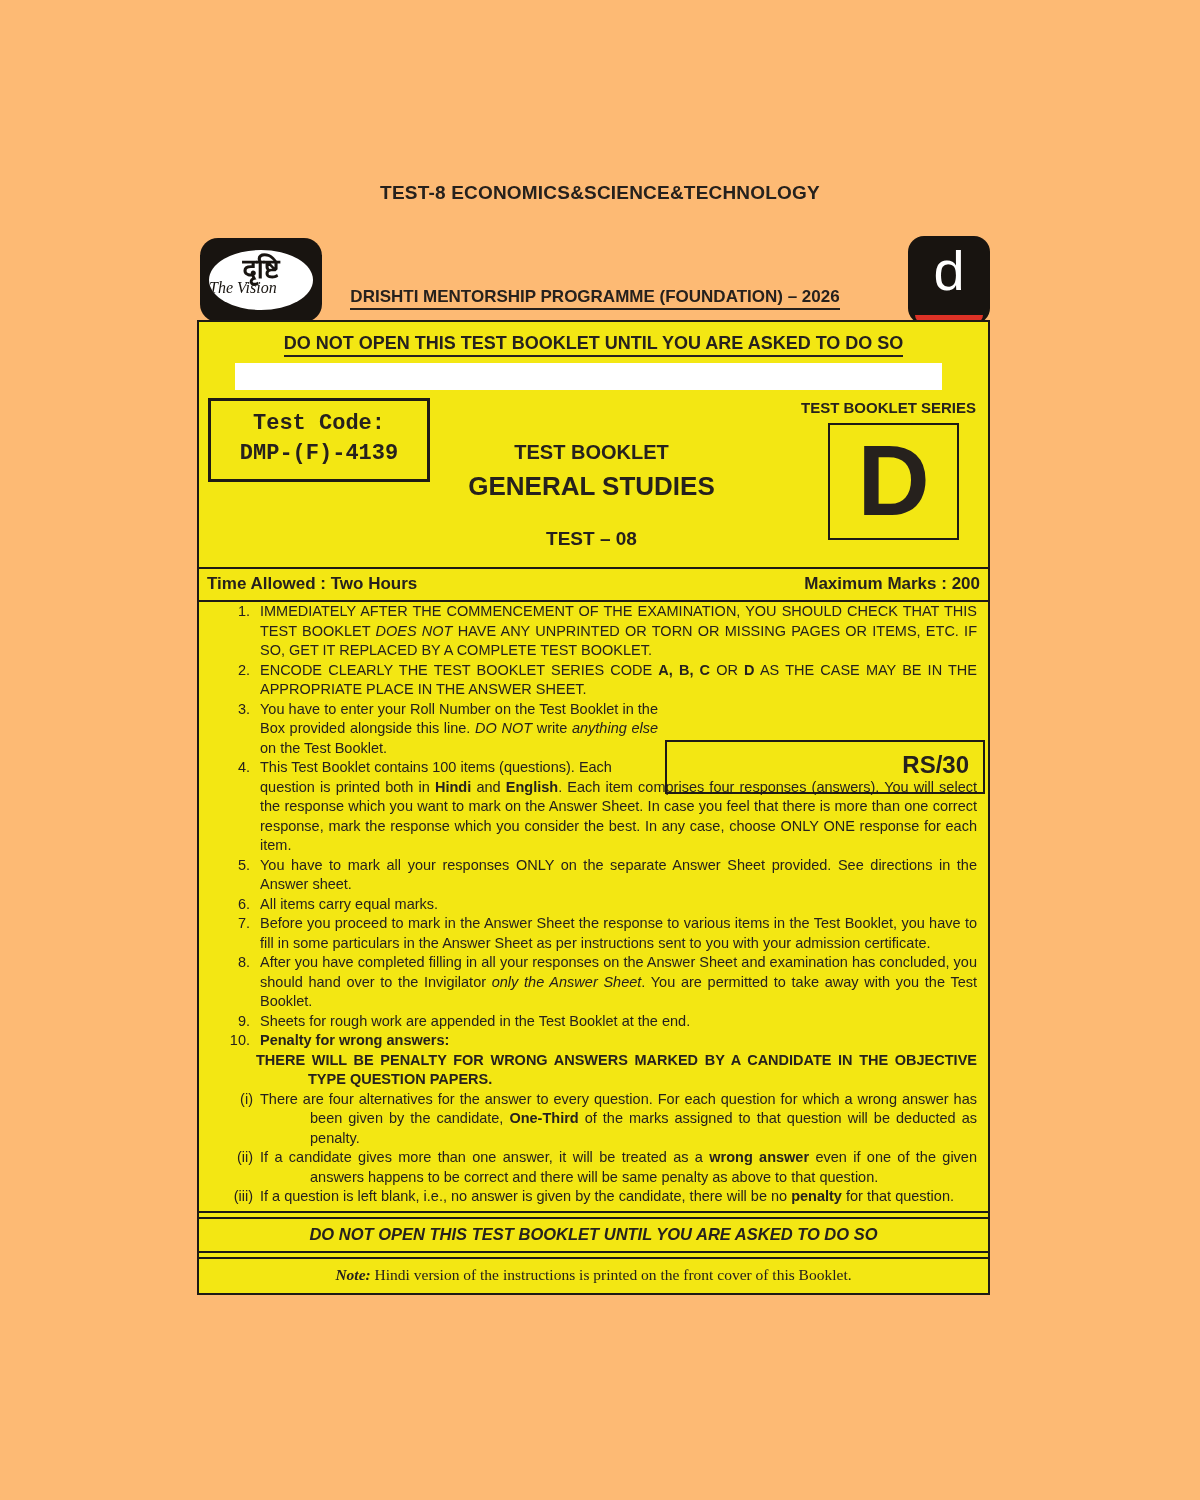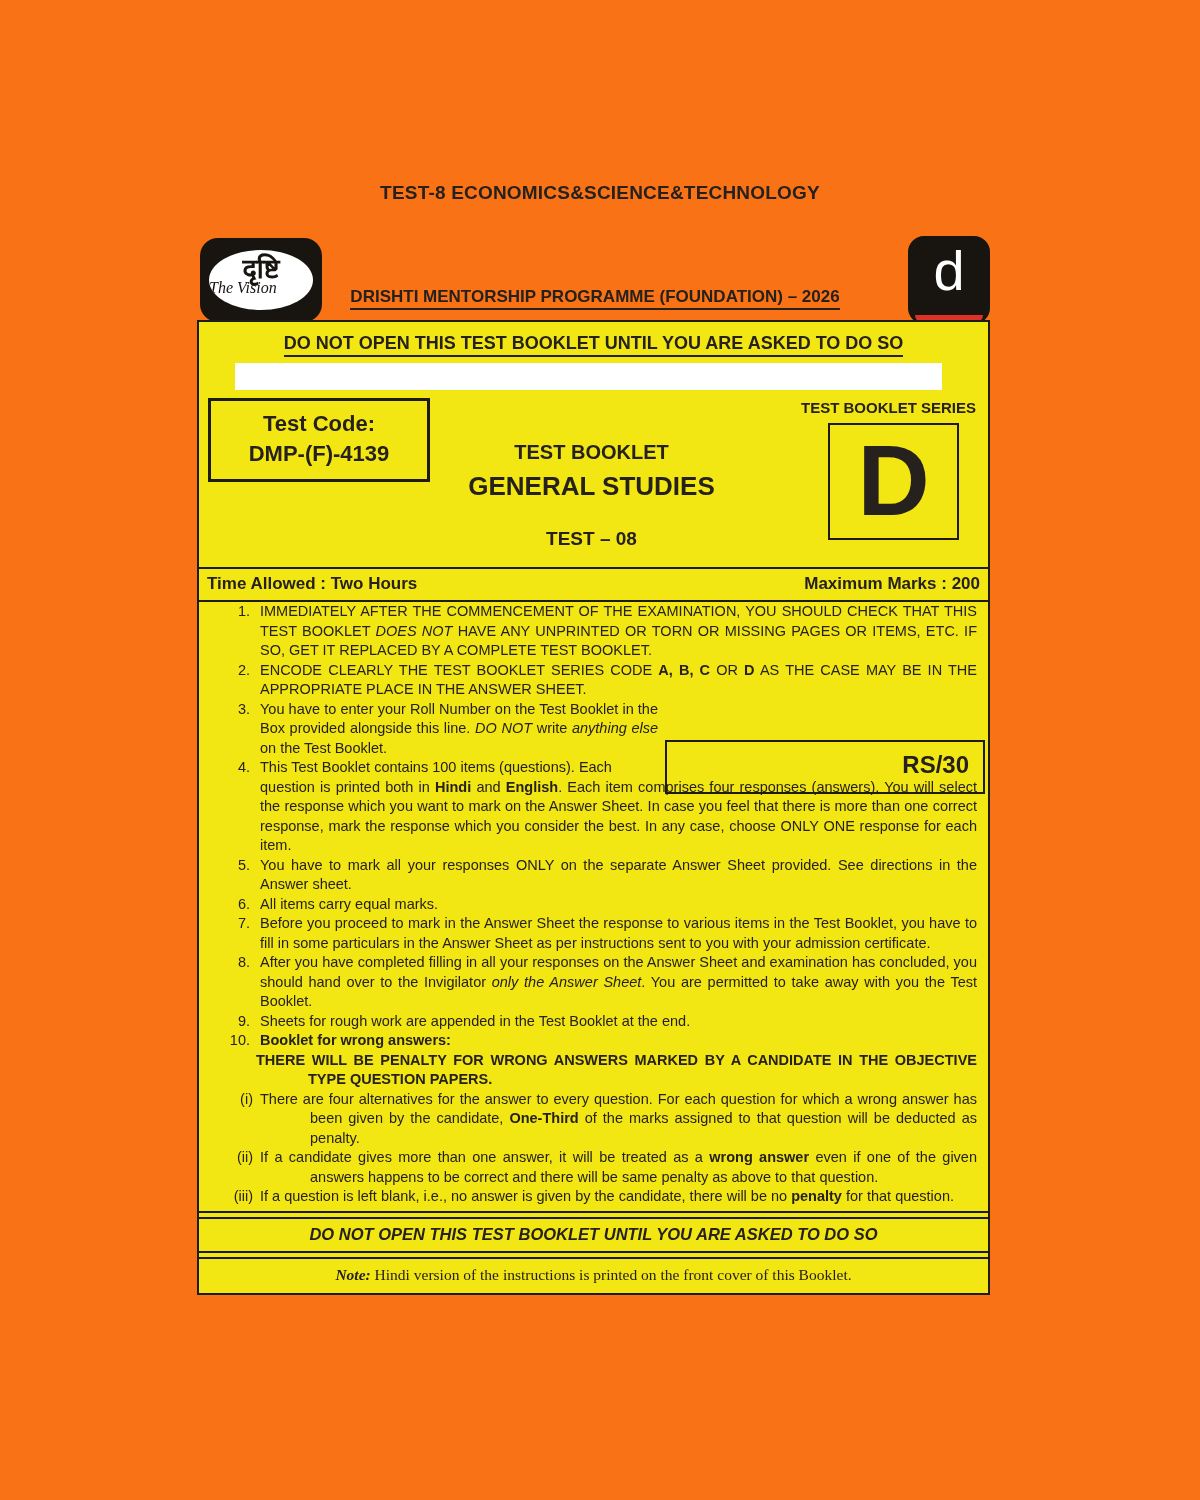--- a/index.html
+++ b/index.html
@@ -3,21 +3,21 @@
 <meta charset="utf-8">
 <style>
   html,body{margin:0;padding:0;}
   body{
     width:1200px;height:1500px;
     background:#F3E713;
     font-family:"Liberation Sans", sans-serif;
     color:#26211D;
     -webkit-font-smoothing:antialiased;
   }
-  .page{position:relative;width:1200px;height:1500px;background:#f97316;overflow:hidden;}
+  .page{position:relative;width:1200px;height:1500px;background:#fdba74;overflow:hidden;}
 
   .page-title{
     position:absolute;top:182px;left:0;width:1200px;
     text-align:center;font-size:19px;font-weight:bold;letter-spacing:.2px;
   }
 
   
   .drishti-logo{
     position:absolute;left:200px;top:238px;width:122px;height:84px;
     background:#181410;border-radius:18px;
@@ -48,21 +48,21 @@
     position:absolute;left:197px;top:320px;width:789px;
     border:2px solid #1E1A15;background:#F3E713;
   }
   .box-head{position:relative;height:245px;}
   .warn-top{padding-top:11px;text-align:center;font-size:18px;font-weight:bold;}
   .warn-top span{border-bottom:2px solid #26211D;padding-bottom:2px;}
   .white-bar{position:absolute;left:36px;top:41px;width:707px;height:27px;background:#FFFFFF;}
   .test-code-box{
     position:absolute;left:9px;top:76px;width:216px;height:70px;
     border:3px solid #1E1A15;text-align:center;font-weight:bold;font-size:22px;
-    padding-top:8px;line-height:30px;box-sizing:content-box;
+    padding-top:8px;line-height:30px;box-sizing:content-box;font-family:Liberation Mono, monospace;
   }
   .series-label{position:absolute;right:12px;top:77px;font-weight:bold;font-size:15px;}
   .d-box{
     position:absolute;right:29px;top:101px;width:127px;height:113px;
     border:2px solid #1E1A15;display:flex;align-items:center;justify-content:center;
   }
   .d-big{font-size:100px;font-weight:bold;line-height:1;transform:translateY(-2px);}
   .t-center{position:absolute;left:0;width:785px;text-align:center;font-weight:bold;}
   .t-booklet{top:119px;font-size:20px;}
   .t-gs{top:149px;font-size:26px;}
@@ -188,21 +188,21 @@
       <div class="item">
         <div class="num">8.</div>
         <div class="txt">After you have completed filling in all your responses on the Answer Sheet and examination has concluded, you should hand over to the Invigilator <i>only the Answer Sheet</i>. You are permitted to take away with you the Test Booklet.</div>
       </div>
       <div class="item">
         <div class="num">9.</div>
         <div class="txt">Sheets for rough work are appended in the Test Booklet at the end.</div>
       </div>
       <div class="item">
         <div class="num">10.</div>
-        <div class="txt"><b>Booklet for wrong answers:</b></div>
+        <div class="txt"><b>Penalty for wrong answers:</b></div>
       </div>
 
       <div class="penalty-para">THERE WILL BE PENALTY FOR WRONG ANSWERS MARKED BY A CANDIDATE IN THE OBJECTIVE TYPE QUESTION PAPERS.</div>
 
       <div class="sub">
         <div class="num">(i)</div>
         <div class="txt">There are four alternatives for the answer to every question. For each question for which a wrong answer has been given by the candidate, <b>One-Third</b> of the marks assigned to that question will be deducted as penalty.</div>
       </div>
       <div class="sub">
         <div class="num">(ii)</div>

